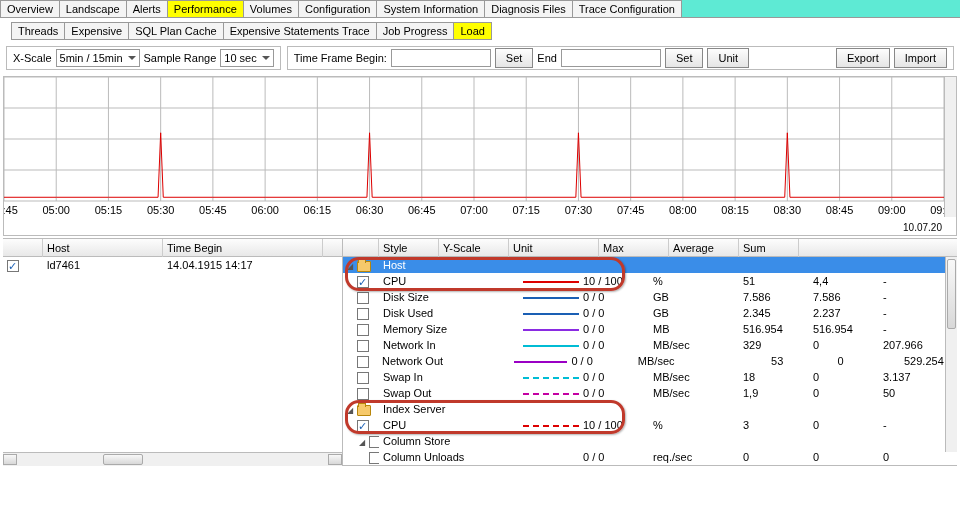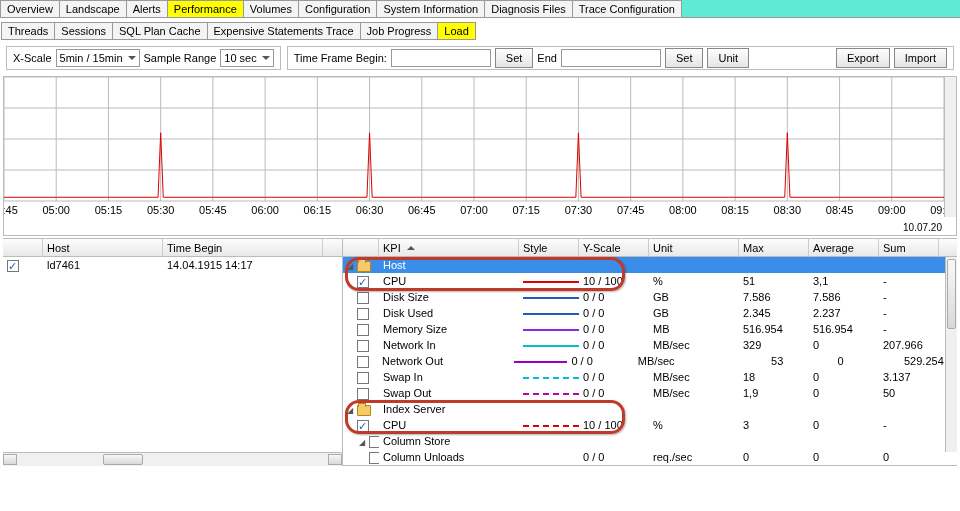--- a/index.html
+++ b/index.html
@@ -1,20 +1,20 @@
 <!DOCTYPE html>
 <html><head>
 <meta charset="utf-8">
 <style>
 html,body{margin:0;padding:0;font-family:Tahoma,Arial,sans-serif;font-size:11px;color:#000;background:#fff;width:960px;height:511px;overflow:hidden;box-sizing:border-box}
 *{box-sizing:border-box}
 .tabbar{display:flex;border-bottom:1px solid #999;background:#5eead4;height:18px}
 .tab{padding:1px 6px;border:1px solid #999;border-bottom:none;margin-right:-1px;background:#f4f4f4;cursor:default;line-height:14px}
 .tab.active{background:#ff0;font-weight:normal}
-.subtabbar{display:flex;margin:4px 3px 0 1px}
+.subtabbar{display:flex;margin:4px 3px 0 11px}
 .subtab{padding:1px 6px;border:1px solid #999;background:#f4f4f4;margin-right:-1px;cursor:default;line-height:14px}
 .subtab.active{background:#ff0}
 .ctrlrow{display:flex;align-items:center;margin:6px 6px 0 6px;gap:6px;height:24px}
 .ctrlgroup{display:flex;align-items:center;border:1px solid #bbb;padding:2px 6px;height:24px;gap:4px}
 .ctrlgroup.grow{flex:1}
 .label{white-space:nowrap}
 input.txt{border:1px solid #999;height:18px;padding:0 3px;font:inherit;background:#fff}
 .sel{border:1px solid #999;height:18px;padding:0 16px 0 3px;background:#fff;position:relative;display:inline-flex;align-items:center;cursor:default}
 .sel::after{content:"";position:absolute;right:3px;top:6px;border:4px solid transparent;border-top-color:#555}
 button.btn{border:1px solid #888;background:linear-gradient(#fdfdfd,#e5e5e5);height:20px;padding:0 10px;font:inherit;cursor:default}
@@ -56,21 +56,21 @@
     <div class="tab">Alerts</div>
     <div class="tab active">Performance</div>
     <div class="tab">Volumes</div>
     <div class="tab">Configuration</div>
     <div class="tab">System Information</div>
     <div class="tab">Diagnosis Files</div>
     <div class="tab">Trace Configuration</div>
   </div>
 <div class="subtabbar" id="subTabs">
     <div class="subtab">Threads</div>
-    <div class="subtab">Sessions</div>
+    <div class="subtab">Expensive</div>
     <div class="subtab">SQL Plan Cache</div>
     <div class="subtab">Expensive Statements Trace</div>
     <div class="subtab">Job Progress</div>
     <div class="subtab active">Load</div>
   </div>
 
 <div class="ctrlrow">
   <div class="ctrlgroup">
     <span class="label">X-Scale</span>
     <span class="sel">
@@ -164,21 +164,20 @@
       </div>
     <div class="hscroll">
       <div class="arrow l"></div>
         <div class="thumb"></div>
         <div class="arrow r"></div>
     </div>
   </div>
   <div class="rightpane">
     <div class="colhead" id="rightHead">
         <div class="cell" style="width: 36px;"></div>
-        <div class="cell" style="width: 140px;">KPI<span class="sortarrow"></span></div>
         <div class="cell" style="width: 60px;">Style</div>
         <div class="cell" style="width: 70px;">Y-Scale</div>
         <div class="cell" style="width: 90px;">Unit</div>
         <div class="cell" style="width: 70px;">Max</div>
         <div class="cell" style="width: 70px;">Average</div>
         <div class="cell" style="width: 60px;">Sum</div>
       </div>
     <div id="rightBody" style="flex:1;position:relative">
         <div class="row sel-row">
           <div class="cell" style="width: 36px; padding-left: 2px;"><span class="expander" style="transform: rotate(0deg); font-size: 8px;">◢</span><span class="folder"></span></div>
@@ -190,21 +189,21 @@
           <div class="cell" style="width: 70px;"></div>
           <div class="cell" style="width: 60px;"></div>
         </div>
         <div class="row">
           <div class="cell" style="width: 36px; padding-left: 14px;"><span class="chk on"></span></div>
           <div class="cell" style="width: 140px;">CPU</div>
           <div class="cell" style="width: 60px;"><span class="styleline" style="border-top: 2px solid rgb(221, 0, 0);"></span></div>
           <div class="cell" style="width: 70px;">10 / 100</div>
           <div class="cell" style="width: 90px;">%</div>
           <div class="cell" style="width: 70px;">51</div>
-          <div class="cell" style="width: 70px;">3,1</div>
+          <div class="cell" style="width: 70px;">4,4</div>
           <div class="cell" style="width: 60px;">-</div>
         </div>
         <div class="row">
           <div class="cell" style="width: 36px; padding-left: 14px;"><span class="chk"></span></div>
           <div class="cell" style="width: 140px;">Disk Size</div>
           <div class="cell" style="width: 60px;"><span class="styleline" style="border-top: 2px solid rgb(26, 95, 180);"></span></div>
           <div class="cell" style="width: 70px;">0 / 0</div>
           <div class="cell" style="width: 90px;">GB</div>
           <div class="cell" style="width: 70px;">7.586</div>
           <div class="cell" style="width: 70px;">7.586</div>

